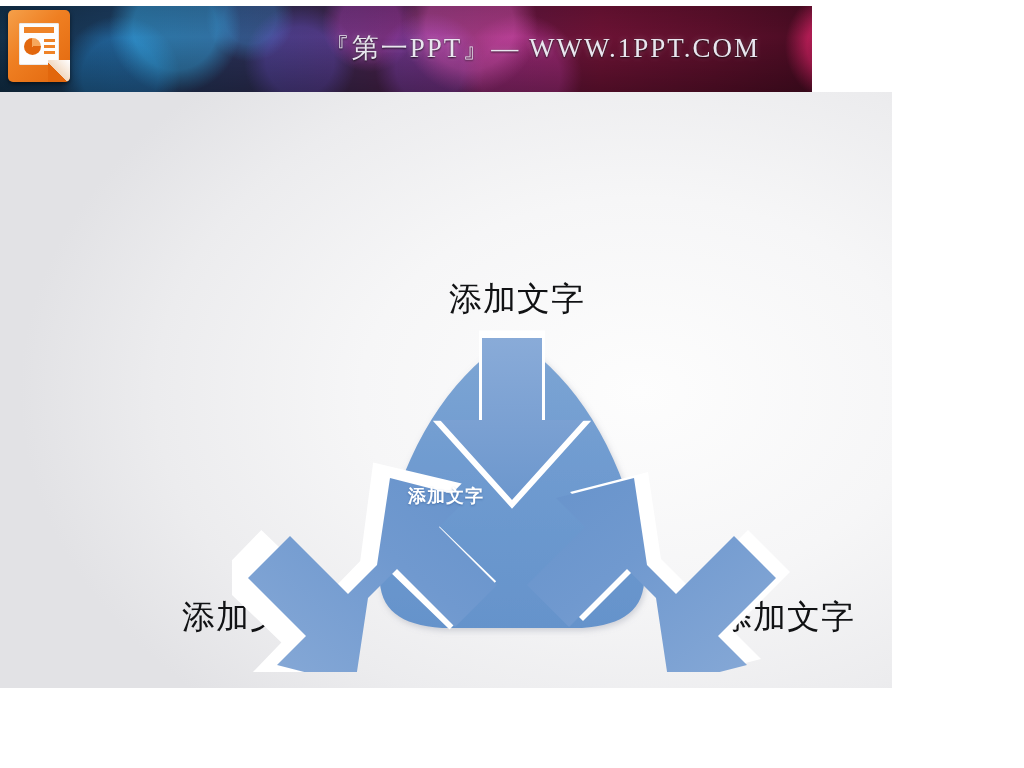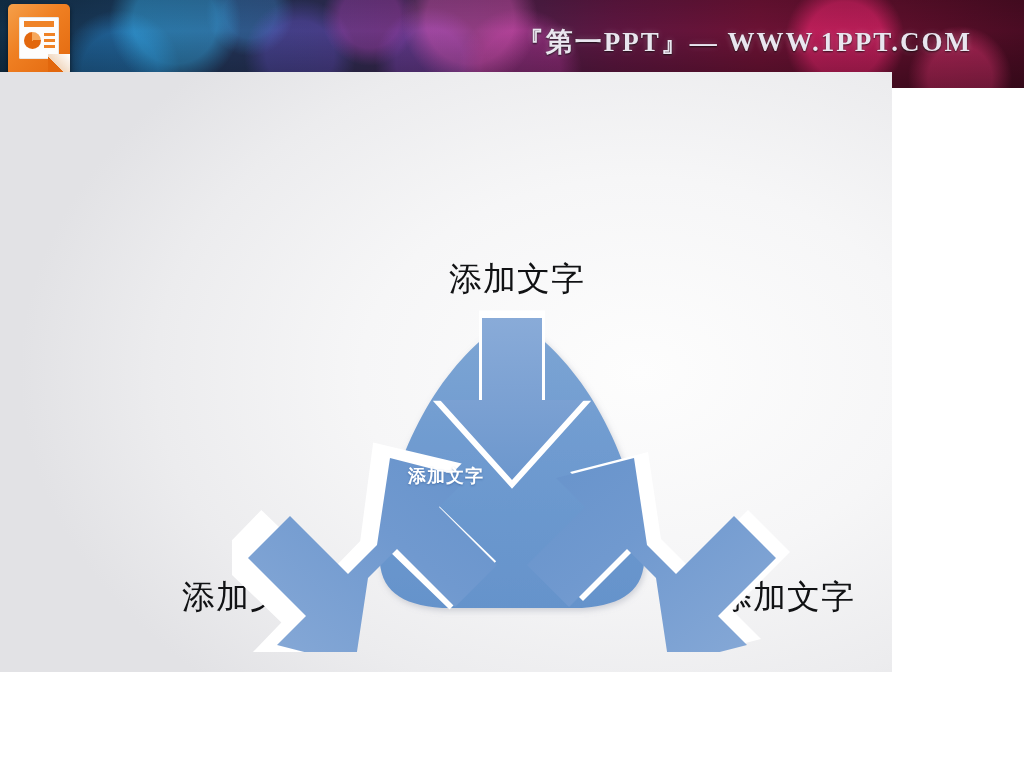--- a/index.html
+++ b/index.html
@@ -7,35 +7,34 @@
   html,body{ width:1024px; height:768px; }
   body{
     font-family:"Liberation Sans","DejaVu Sans",sans-serif;
     background:#ffffff;
     overflow:hidden;
     position:relative;
   }
 
   
   #header-banner{
-    position:absolute; left:0; top:0; width:1024px; height:88px;
+    position:absolute; left:0; top:6px; width:812px; height:88px;
     overflow:hidden;
     background:
       radial-gradient(circle at 845px 40px, rgba(255,40,120,.55) 0 38px, rgba(255,40,120,0) 60px),
       radial-gradient(circle at 960px 78px, rgba(255,60,130,.45) 0 32px, rgba(255,60,130,0) 52px),
       radial-gradient(circle at 470px 20px, rgba(226,90,190,.48) 0 44px, rgba(226,90,190,0) 68px),
       radial-gradient(circle at 520px 70px, rgba(200,60,170,.42) 0 40px, rgba(200,60,170,0) 62px),
       radial-gradient(circle at 430px 62px, rgba(150,80,220,.38) 0 34px, rgba(150,80,220,0) 55px),
       radial-gradient(circle at 370px 18px, rgba(190,70,200,.40) 0 30px, rgba(190,70,200,0) 48px),
       radial-gradient(circle at 300px 55px, rgba(120,90,230,.34) 0 34px, rgba(120,90,230,0) 56px),
       radial-gradient(circle at 175px 22px, rgba(60,190,255,.45) 0 42px, rgba(60,190,255,0) 66px),
       radial-gradient(circle at 120px 70px, rgba(40,150,230,.40) 0 38px, rgba(40,150,230,0) 60px),
       radial-gradient(circle at 250px 12px, rgba(70,170,250,.30) 0 26px, rgba(70,170,250,0) 44px),
       linear-gradient(90deg,#123049 0%,#1b3a5c 14%,#2a2f55 30%,#43224a 46%,#5d1640 60%,#6b1234 74%,#5c0f2b 88%,#4a0c23 100%);
-    font-weight: bold;
   }
   #header-banner .bk-dark{
     position:absolute; inset:0;
     background:linear-gradient(180deg, rgba(0,0,0,.12) 0%, rgba(0,0,0,0) 35%, rgba(0,0,0,.30) 100%);
   }
   #header-title{
     position:absolute; right:52px; top:42px;
     transform:translateY(-50%);
     font-family:"Liberation Serif","DejaVu Serif",serif;
     font-size:27px; letter-spacing:2px; color:#e9e6ef;
@@ -68,21 +67,21 @@
     position:absolute; left:5px; top:15px; width:17px; height:17px; border-radius:50%;
     background:conic-gradient(#f6a85c 0 25%, #e2670d 25% 100%);
   }
   #ppt-logo .card .l1,#ppt-logo .card .l2,#ppt-logo .card .l3{
     position:absolute; left:25px; width:11px; height:3px; background:#ef8327;
   }
   #ppt-logo .card .l1{ top:16px;} #ppt-logo .card .l2{ top:22px;} #ppt-logo .card .l3{ top:28px;}
 
   
   #slide-body{
-    position:absolute; left:0; top:72px; width:892px; height:600px;
+    position:absolute; left:0; top:92px; width:892px; height:600px;
     background:
       radial-gradient(ellipse 620px 430px at 640px 300px, #fdfdfd 0%, #f6f6f7 45%, #ececee 78%, #e2e2e5 100%),
       linear-gradient(110deg,#d9d9dc 0%, #e6e6e9 22%, #f2f2f4 55%, #fbfbfc 78%, #e9e9ec 100%);
   }
 
   
   .outer-label{
     position:absolute;
     font-family:"DejaVu Sans","Liberation Sans",sans-serif;
     font-size:33px; color:#111214; white-space:nowrap; letter-spacing:1px;

